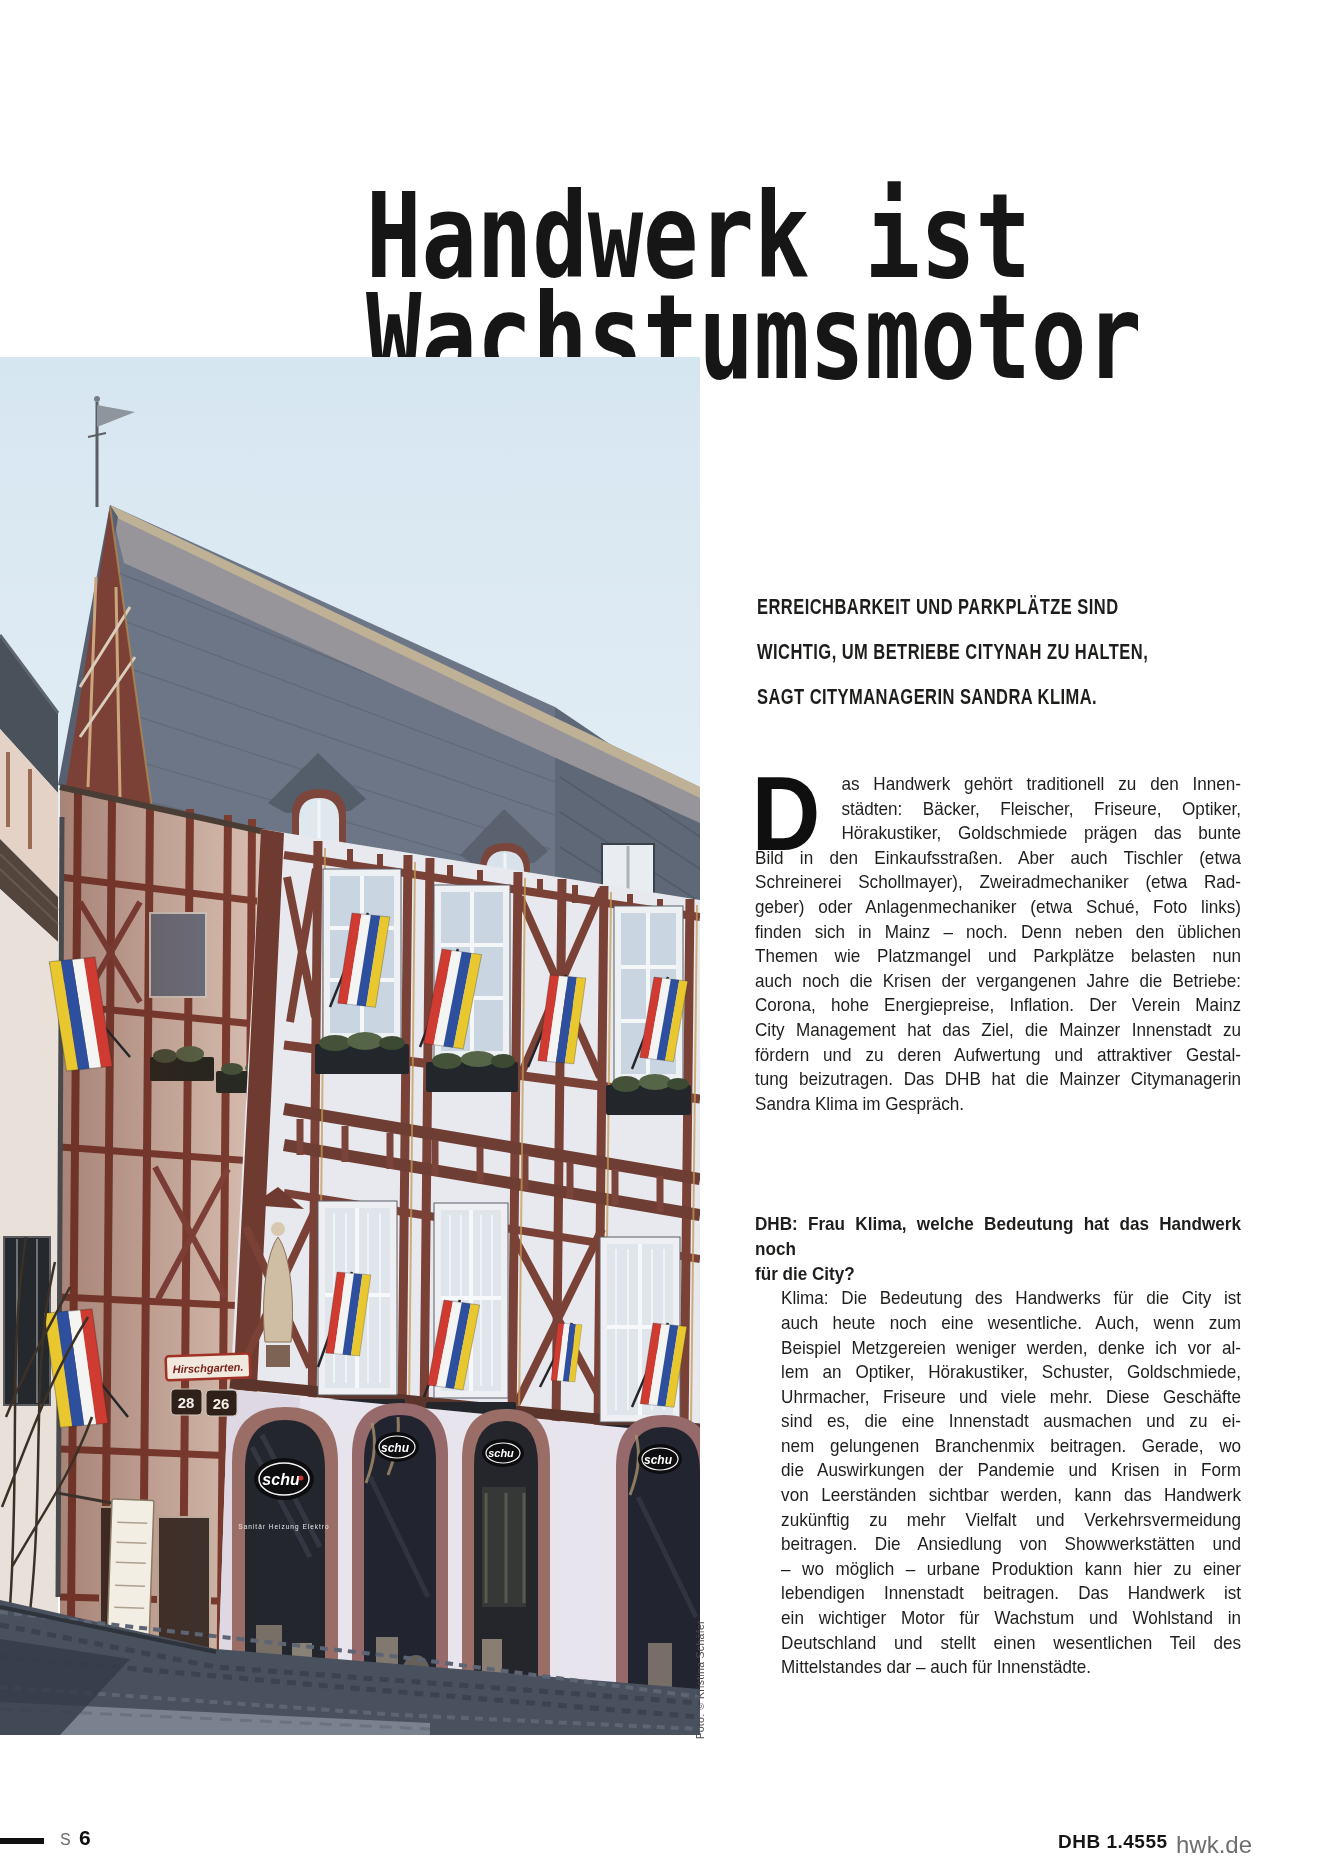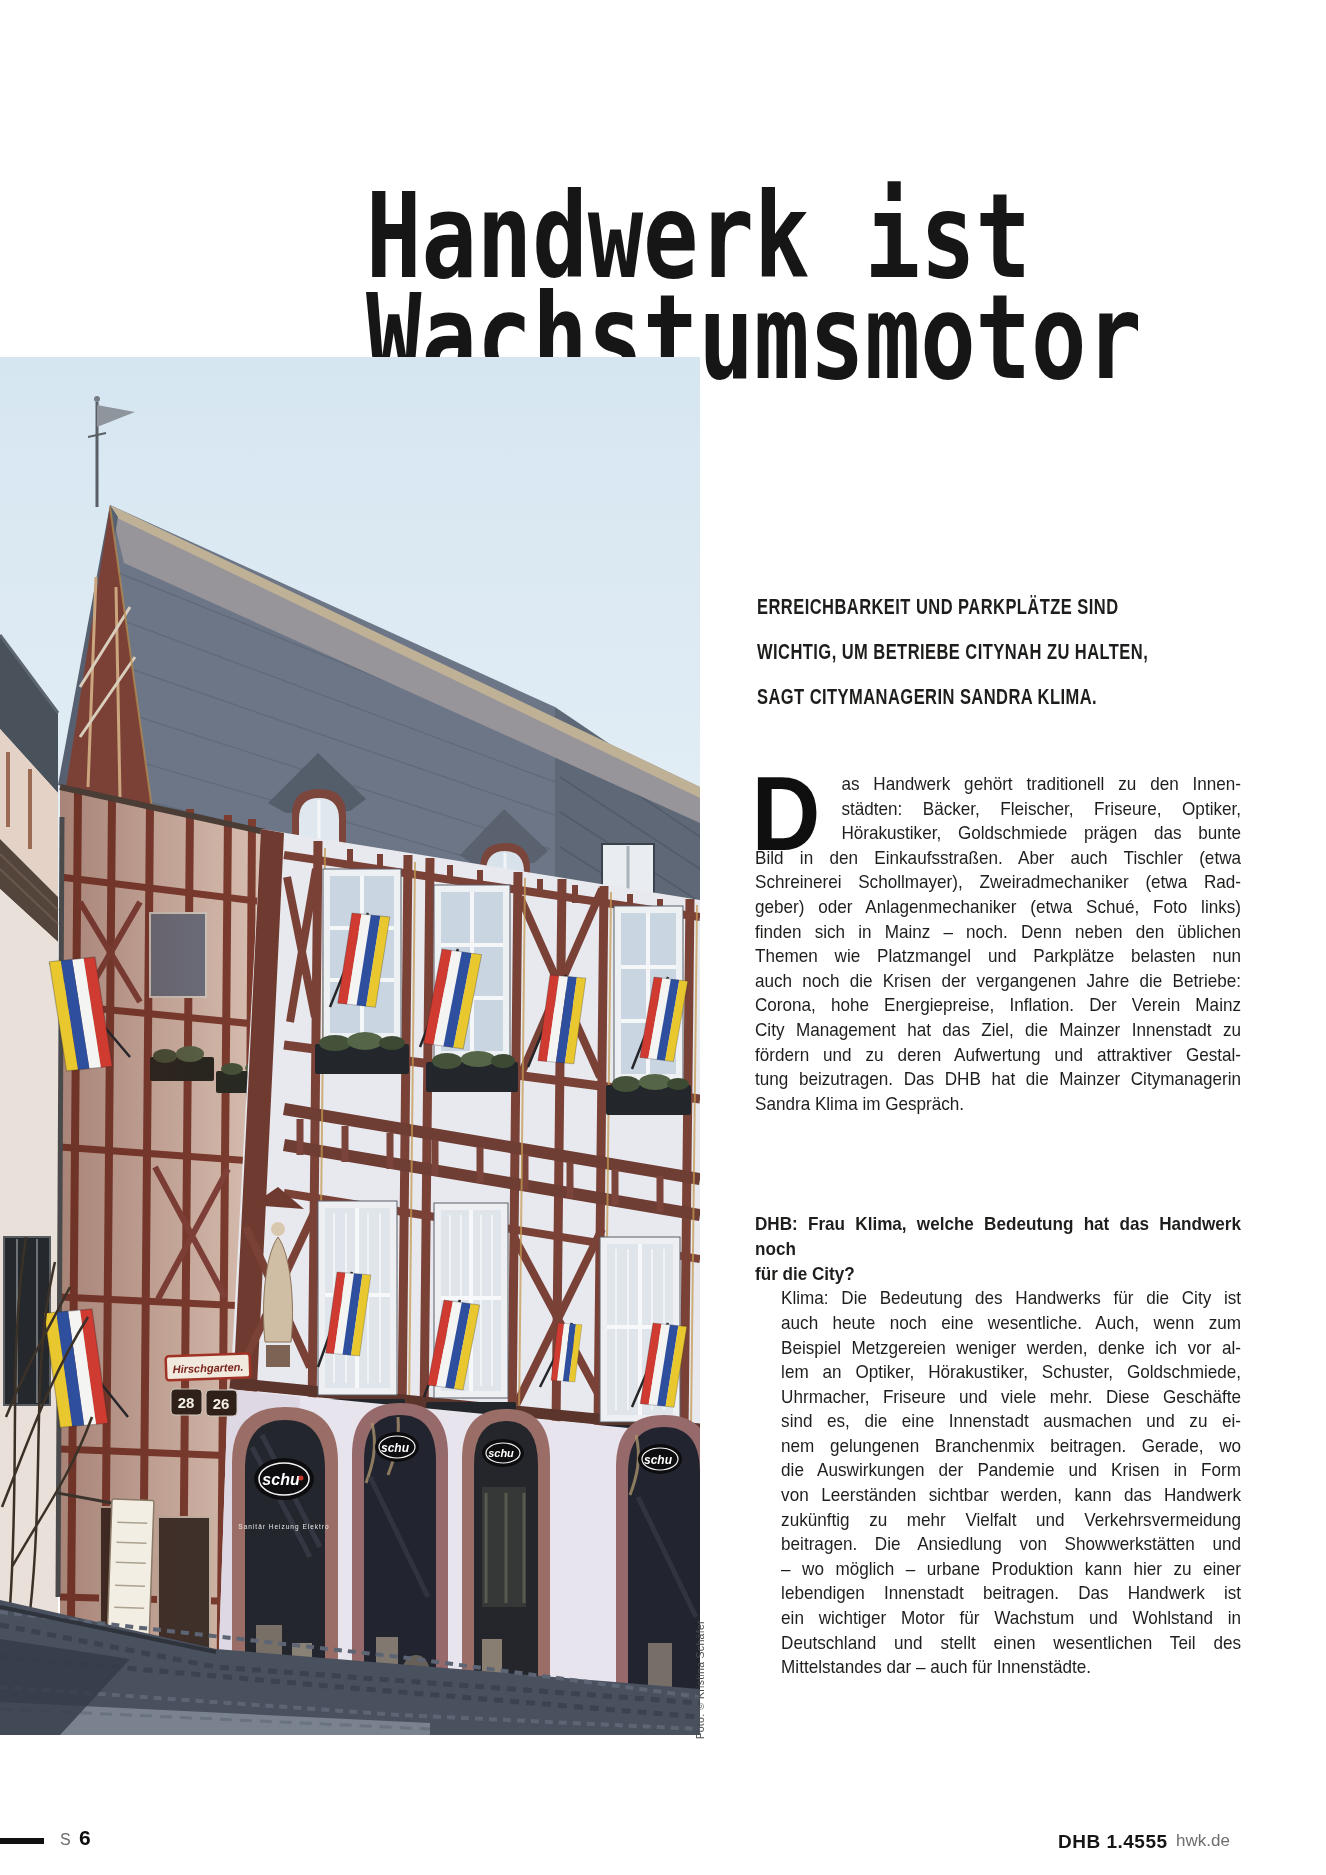--- a/index.html
+++ b/index.html
@@ -23,21 +23,21 @@
   .answer{padding-left:29px;}
   
   .photo{position:absolute;left:0;top:357px;width:700px;height:1378px;}
   .credit{position:absolute;left:694px;top:1739px;transform:rotate(-90deg);transform-origin:0 0;
     font-size:10.5px;letter-spacing:.3px;color:#4c4c4c;white-space:nowrap;}
   
   .f-rule{position:absolute;left:0;top:1838px;width:44px;height:6px;background:#101010;}
   .f-s{position:absolute;left:60px;top:1831px;font-size:16px;color:#6a6a6a;}
   .f-num{position:absolute;left:79px;top:1826px;font-size:21px;font-weight:bold;color:#0f0f0f;}
   .f-issue{position:absolute;left:1058px;top:1831px;font-size:19px;font-weight:bold;letter-spacing:.5px;color:#151515;}
-  .f-site{position:absolute;left:1176px;top:1831px;font-size:17px;color:#6e6e6e;}
+  .f-site{position:absolute;left:1176px;top:1831px;font-size:24px;color:#6e6e6e;}
   svg text{font-family:"Liberation Sans",sans-serif;}
 </style>
 </head>
 <body>
 
 <div class="page">
 
   <div class="headline">
     <div>Handwerk ist</div>
     <div>Wachstumsmotor</div>

